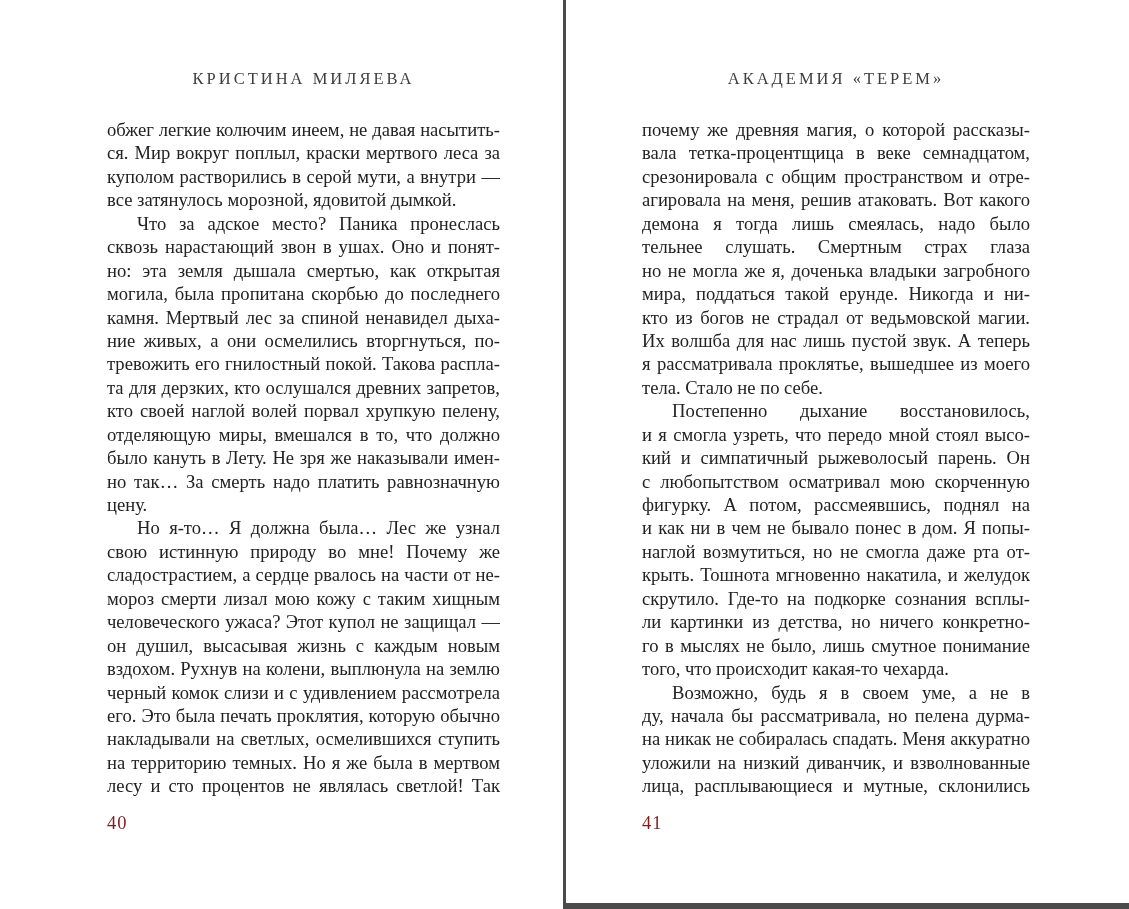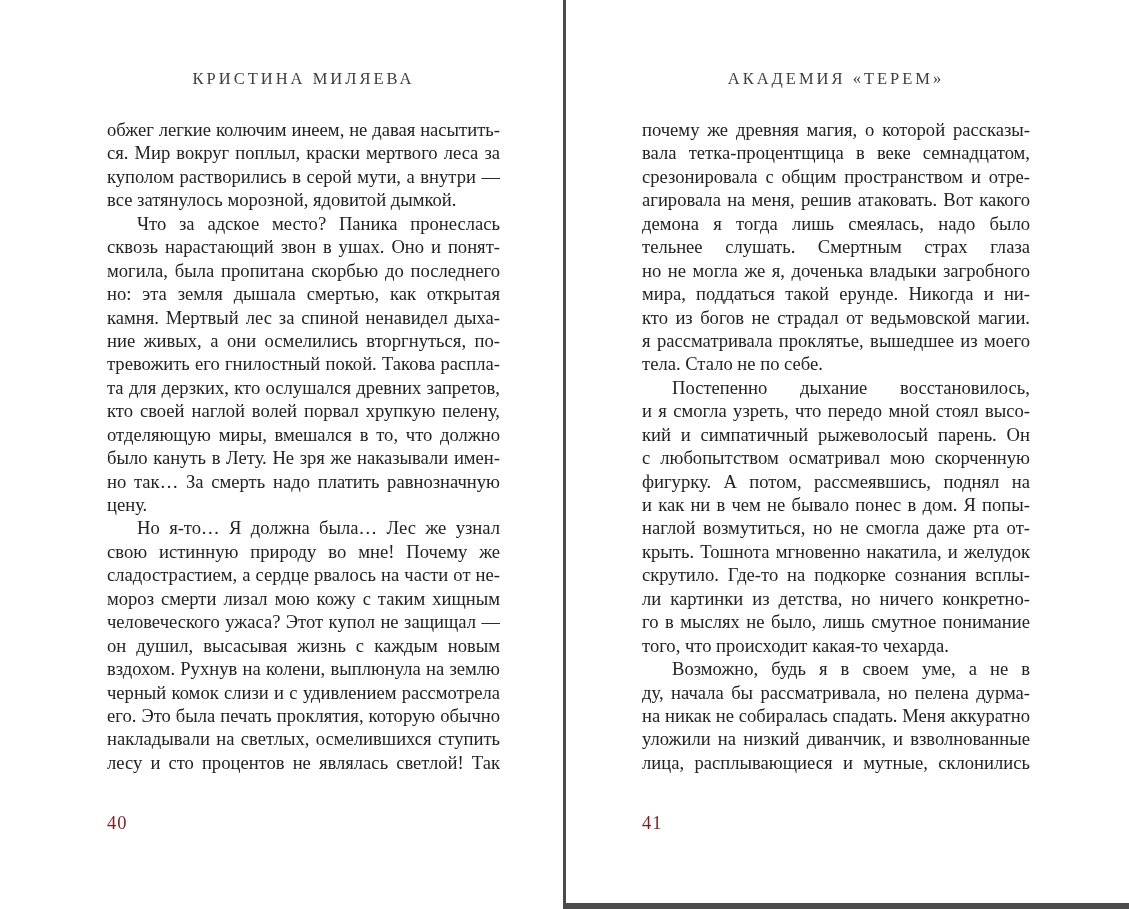--- a/index.html
+++ b/index.html
@@ -98,58 +98,60 @@
 
   <section class="page page-left">
     <div class="running-head l">КРИСТИНА МИЛЯЕВА</div>
     <div class="body-col l">
         <div class="line">обжег легкие колючим инеем, не давая насытить-</div>
         <div class="line">ся. Мир вокруг поплыл, краски мертвого леса за</div>
         <div class="line">куполом растворились в серой мути, а внутри —</div>
         <div class="line endp">все затянулось морозной, ядовитой дымкой.</div>
         <div class="line indent">Что за адское место? Паника пронеслась</div>
         <div class="line">сквозь нарастающий звон в ушах. Оно и понят-</div>
+        <div class="line">но: эта земля дышала смертью, как открытая</div>
         <div class="line">могила, была пропитана скорбью до последнего</div>
-        <div class="line">но: эта земля дышала смертью, как открытая</div>
         <div class="line">камня. Мертвый лес за спиной ненавидел дыха-</div>
         <div class="line">ние живых, а они осмелились вторгнуться, по-</div>
         <div class="line">тревожить его гнилостный покой. Такова распла-</div>
         <div class="line">та для дерзких, кто ослушался древних запретов,</div>
         <div class="line">кто своей наглой волей порвал хрупкую пелену,</div>
         <div class="line">отделяющую миры, вмешался в то, что должно</div>
         <div class="line">было кануть в Лету. Не зря же наказывали имен-</div>
         <div class="line">но так… За смерть надо платить равнозначную</div>
         <div class="line endp">цену.</div>
         <div class="line indent">Но я-то… Я должна была… Лес же узнал</div>
         <div class="line">свою истинную природу во мне! Почему же тогда</div>
         <div class="line">сладострастием, а сердце рвалось на части от не-</div>
         <div class="line">мороз смерти лизал мою кожу с таким хищным</div>
         <div class="line">человеческого ужаса? Этот купол не защищал —</div>
         <div class="line">он душил, высасывая жизнь с каждым новым</div>
         <div class="line">вздохом. Рухнув на колени, выплюнула на землю</div>
         <div class="line">черный комок слизи и с удивлением рассмотрела</div>
         <div class="line">его. Это была печать проклятия, которую обычно</div>
         <div class="line">накладывали на светлых, осмелившихся ступить</div>
+        <div class="line">на территорию темных. Но я же была в мертвом</div>
         <div class="line">лесу и сто процентов не являлась светлой! Так</div>
       </div>
     <div class="page-number l">40</div>
   </section>
 
   <section class="page page-right">
     <div class="running-head r">АКАДЕМИЯ «ТЕРЕМ»</div>
     <div class="body-col r">
         <div class="line">почему же древняя магия, о которой рассказы-</div>
         <div class="line">вала тетка-процентщица в веке семнадцатом,</div>
         <div class="line">срезонировала с общим пространством и отре-</div>
         <div class="line">агировала на меня, решив атаковать. Вот какого</div>
         <div class="line">демона я тогда лишь смеялась, надо было внима-</div>
         <div class="line">тельнее слушать. Смертным страх глаза застилал,</div>
         <div class="line">но не могла же я, доченька владыки загробного</div>
         <div class="line">мира, поддаться такой ерунде. Никогда и ни-</div>
         <div class="line">кто из богов не страдал от ведьмовской магии.</div>
+        <div class="line">Их волшба для нас лишь пустой звук. А теперь</div>
         <div class="line">я рассматривала проклятье, вышедшее из моего</div>
         <div class="line endp">тела. Стало не по себе.</div>
         <div class="line indent">Постепенно дыхание восстановилось,</div>
         <div class="line">и я смогла узреть, что передо мной стоял высо-</div>
         <div class="line">кий и симпатичный рыжеволосый парень. Он</div>
         <div class="line">с любопытством осматривал мою скорченную</div>
         <div class="line">фигурку. А потом, рассмеявшись, поднял на руки</div>
         <div class="line">и как ни в чем не бывало понес в дом. Я попы-</div>
         <div class="line">наглой возмутиться, но не смогла даже рта от-</div>
         <div class="line">крыть. Тошнота мгновенно накатила, и желудок</div>

